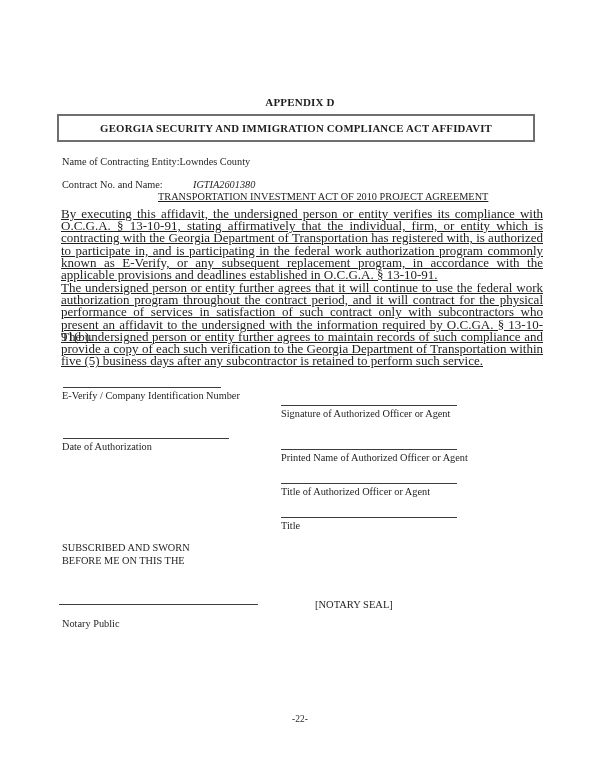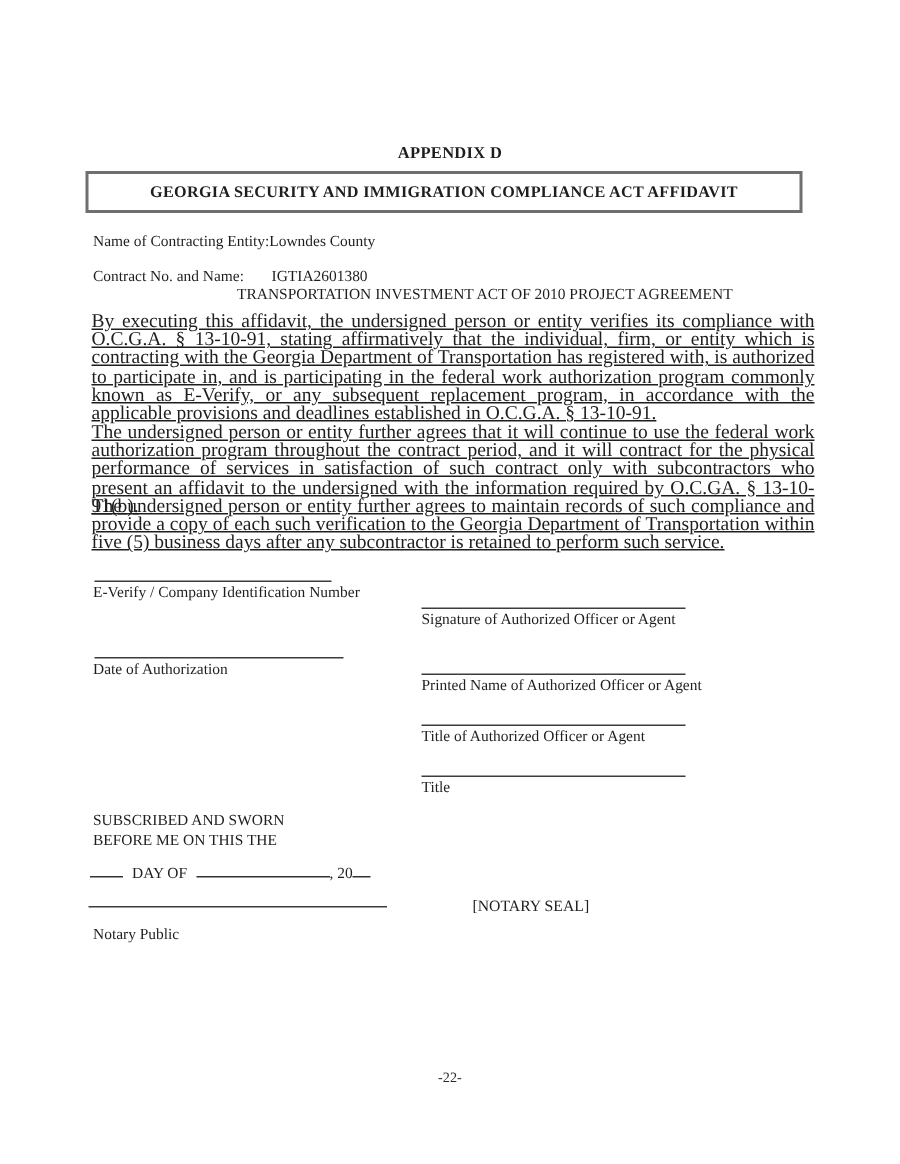--- a/index.html
+++ b/index.html
@@ -29,22 +29,22 @@
   }
   .title-box span {
     font-weight: bold;
     font-size: 10.8px;
     letter-spacing: 0.2px;
   }
   .fs { font-size: 10.3px; }
   .entity-row { left: 62px; top: 156px; }
   .entity-row .val { }
   .contract-row { left: 62px; top: 179px; width: 480px; }
-  .contract-row .num { position: absolute; left: 119px; top: 0; }
-  .contract-name { left: 158px; top: 191px; }
+  .contract-row .num { position: absolute; left: 131px; top: 0; font-style: italic; }
+  .contract-name { left: 158px; top: 191px; text-decoration: underline; }
   .para {
     left: 61px;
     width: 482px;
     font-size: 13px;
     line-height: 12.2px;
     text-align: justify;
     text-decoration: underline;
   }
   .p1 { top: 208px; }
   .p2 { top: 282px; }
@@ -115,23 +115,20 @@
   <div class="abs fs" style="left:281px; top:486px;">Title of Authorized Officer or Agent</div>
 
   <div class="abs rule" style="left:281px; top:517px; width:176px;"></div>
   <div class="abs fs" style="left:281px; top:520px;">Title</div>
 
   <div class="abs sworn">
     <div>SUBSCRIBED AND SWORN</div>
     <div>BEFORE ME ON THIS THE</div>
   </div>
 
-  <div class="abs dayof-row">
-    <span class="blank w22"></span><span class="gap6"></span><span>DAY OF</span><span class="gap6"></span><span class="blank w89"></span><span>, 20</span><span class="blank w12"></span>
-  </div>
 
   <div class="abs rule" style="left:59px; top:604px; width:199px;"></div>
   <div class="abs fs" style="left:62px; top:607px;margin-top:11px;">Notary Public</div>
 
   <div class="abs" style="left:315px; top:599px; font-size:10.5px;">[NOTARY SEAL]</div>
 
 
   <div class="abs footer">-22-</div>
 
 </div>

